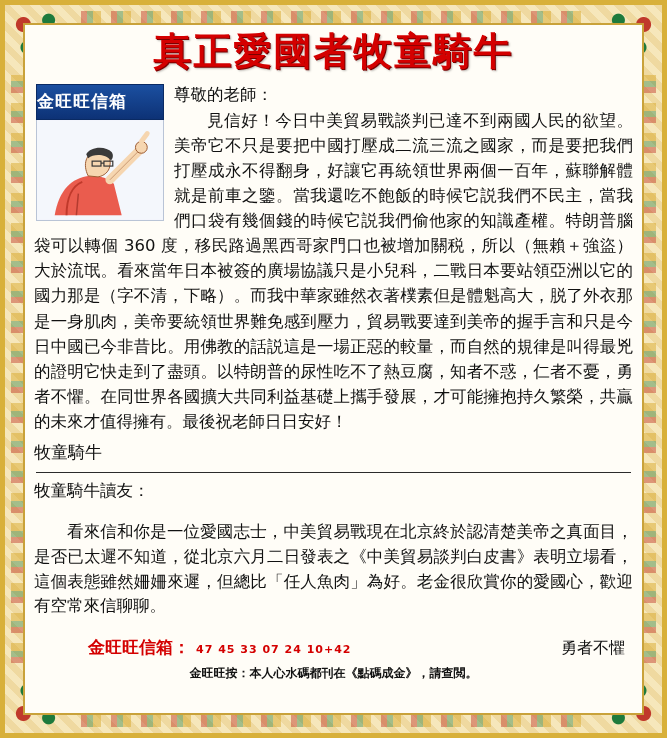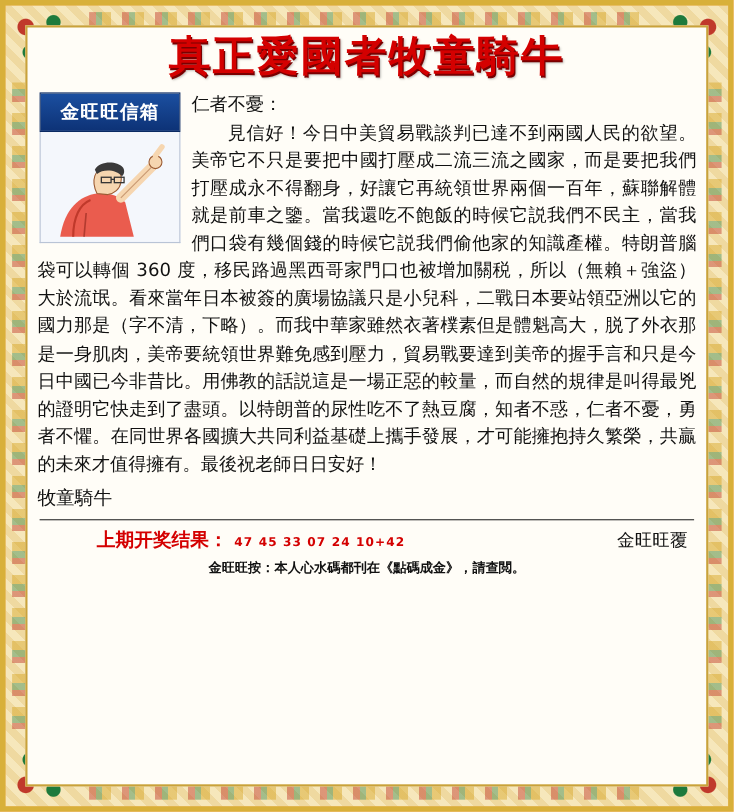--- a/index.html
+++ b/index.html
@@ -111,21 +111,21 @@
   .mailbox {
     float: left;
     width: 128px;
     margin: 2px 10px 2px 2px;
   }
   .mailbox-banner {
     background: linear-gradient(#1b4fa0, #0d3276);
     color: #ffffff;
     font-weight: bold;
     font-size: 17px;
-    text-align: center;
+    text-align: left;
     padding: 5px 0 6px 0;
     letter-spacing: 1px;
     border: 1px solid #0a2a63;
   }
   .mailbox-art {
     height: 100px;
     border: 1px solid #b9c4d6;
     border-top: none;
     background: #f2f5fb;
     position: relative;
@@ -240,34 +240,38 @@
             <path d="M74 60 L104 30" stroke="#9b5b33" stroke-width="1" fill="none" opacity="0.5"></path>
             <circle cx="106" cy="27" r="6" fill="#f6d6b0" stroke="#9b5b33" stroke-width="1"></circle>
             <path d="M106 21 L112 13" stroke="#f6d6b0" stroke-width="5" stroke-linecap="round"></path>
             <path d="M30 96 C30 78 36 66 46 62" stroke="#c0392b" stroke-width="2" fill="none"></path>
             <path d="M40 96 L42 74" stroke="#8e241a" stroke-width="1.5" fill="none" opacity="0.6"></path>
           </svg>
         </div>
       </div>
 
       <div class="letter-body">
-        <p>仁者不憂：</p>
+        <p>尊敬的老師：</p>
         <p class="indent2">見信好！今日中美貿易戰談判已達不到兩國人民的欲望。美帝它不只是要把中國打壓成二流三流之國家，而是要把我們打壓成永不得翻身，好讓它再統領世界兩個一百年，蘇聯解體就是前車之鑒。當我還吃不飽飯的時候它説我們不民主，當我們口袋有幾個錢的時候它説我們偷他家的知識產權。特朗普腦袋可以轉個 360 度，移民路過黑西哥家門口也被增加關税，所以（無賴＋強盜）大於流氓。看來當年日本被簽的廣場協議只是小兒科，二戰日本要站領亞洲以它的國力那是（字不清，下略）。而我中華家雖然衣著樸素但是體魁高大，脱了外衣那是一身肌肉，美帝要統領世界難免感到壓力，貿易戰要達到美帝的握手言和只是今日中國已今非昔比。用佛教的話説這是一場正惡的較量，而自然的規律是叫得最兇的證明它快走到了盡頭。以特朗普的尿性吃不了熱豆腐，知者不惑，仁者不憂，勇者不懼。在同世界各國擴大共同利益基礎上攜手發展，才可能擁抱持久繁榮，共贏的未來才值得擁有。最後祝老師日日安好！</p>
       </div>
 
       <div style="clear:both"></div>
 
       <div class="sign-right">牧童騎牛</div>
     </div>
 
     <hr class="divider">
 
+    <div class="reply">
+      <p class="to">牧童騎牛讀友：</p>
+      <p class="indent2">看來信和你是一位愛國志士，中美貿易戰現在北京終於認清楚美帝之真面目，是否已太遲不知道，從北京六月二日發表之《中美貿易談判白皮書》表明立場看，這個表態雖然姍姍來遲，但總比「任人魚肉」為好。老金很欣賞你的愛國心，歡迎有空常來信聊聊。</p>
+    </div>
 
     <div class="result-row">
-      <span class="result-label">上期开奖结果：</span>
+      <span class="result-label">金旺旺信箱：</span>
       <span class="result-nums">47 45 33 07 24 10+42</span>
-      <span class="result-sign">金旺旺覆</span>
+      <span class="result-sign">勇者不懼</span>
     </div>
 
     <div class="footnote">金旺旺按：本人心水碼都刊在《點碼成金》，請查閲。</div>
 
   </div>
 </div>
 
 </body></html>

